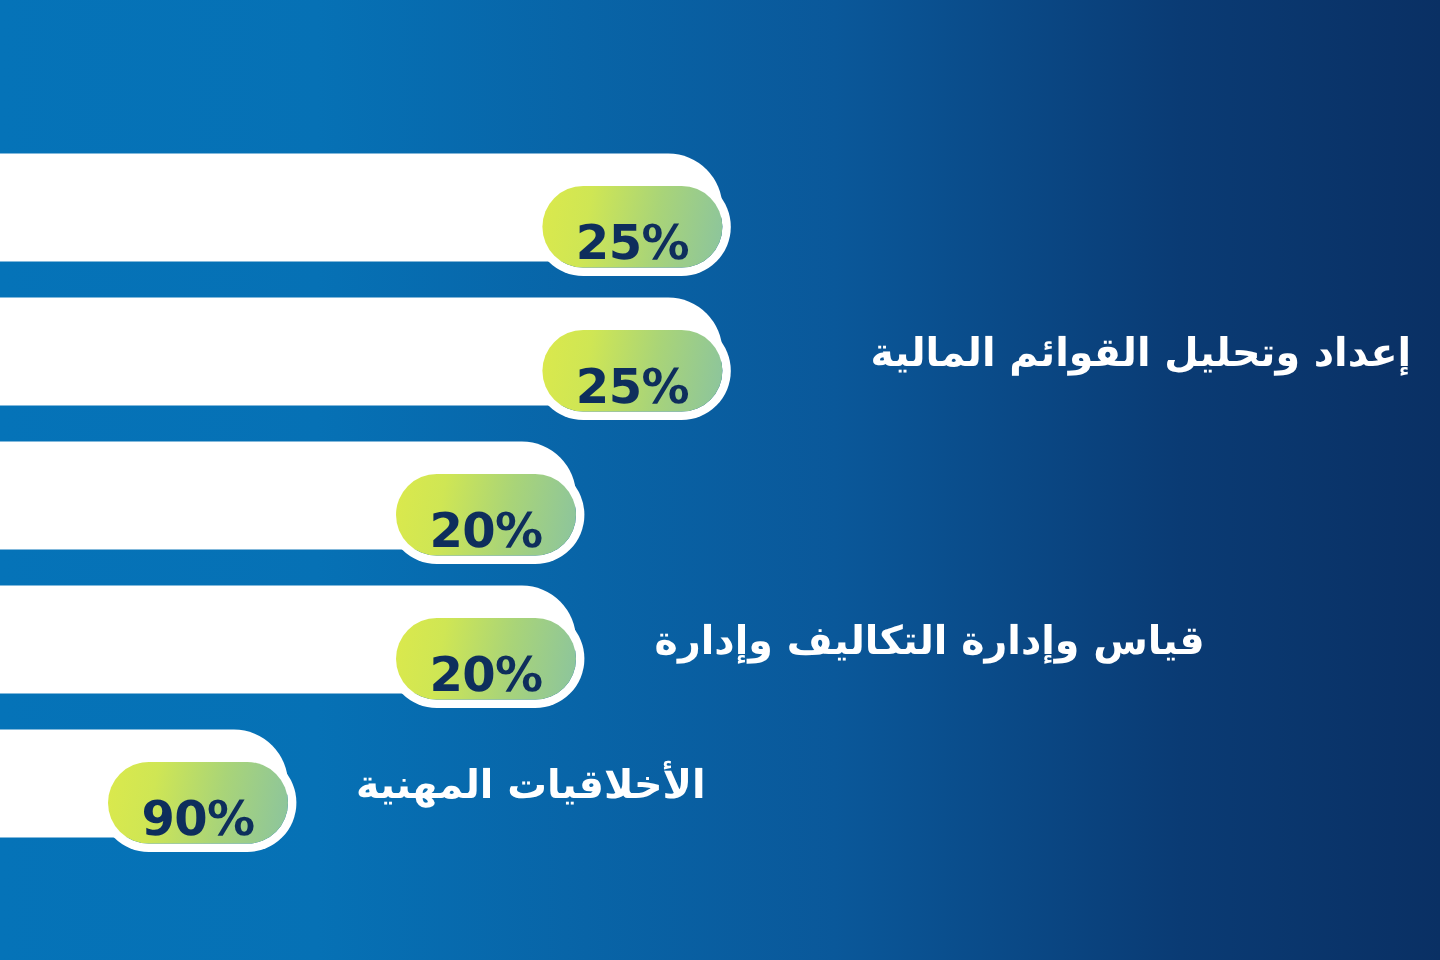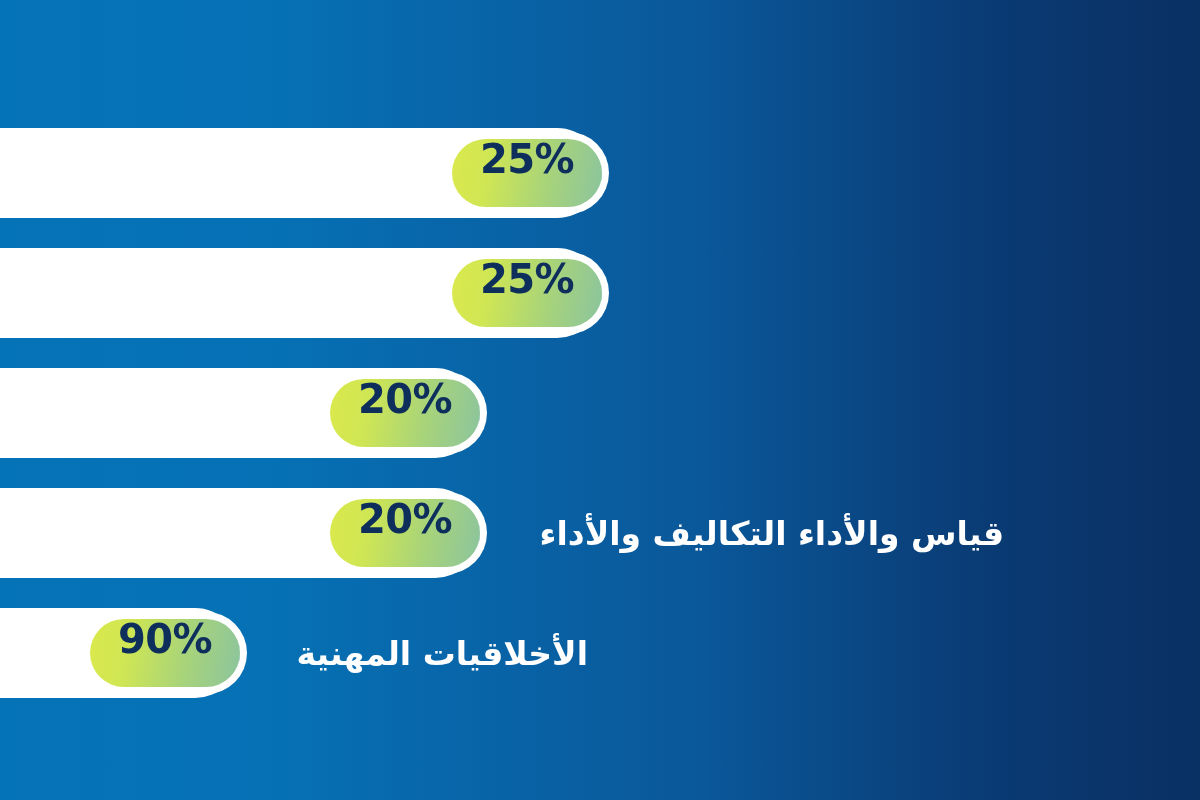--- a/index.html
+++ b/index.html
@@ -40,28 +40,28 @@
     background: #ffffff;
     border-top-right-radius: 45px;
     border-bottom-right-radius: 45px;
     border-top-left-radius: 0;
     border-bottom-left-radius: 0;
   }
 
   
   .bar-pill {
     position: absolute;
-    top: 11px;
+    top: 27px;
     height: 68px;
     min-width: 150px;
     border-radius: 34px;
     background: linear-gradient(100deg, #dbe94c 0%, #cfe654 26%, #a9d478 62%, #8bc49e 100%);
     box-shadow: 0 0 0 7px #ffffff;
     display: flex;
-    align-items: flex-start;
+    align-items: flex-end;
     justify-content: center;
     direction: ltr;
   }
   .bar-pill-value {
     font-size: 40px;
     font-weight: bold;
     color: #0e2e5c;
     letter-spacing: -0.5px;
     line-height: 1;
     font-family: "DejaVu Sans", "Liberation Sans", sans-serif;
@@ -93,35 +93,36 @@
     <div class="bar-pill" style="right:598px;">
       <span class="bar-pill-value">25%</span>
     </div>
   </div>
 
   <div class="bar-row" style="top:248px;">
     <div class="bar-track" style="width:602px;"></div>
     <div class="bar-pill" style="right:598px;">
       <span class="bar-pill-value">25%</span>
     </div>
+    <div class="bar-label" style="right:24px;">إعداد وتحليل القوائم المالية</div>
   </div>
 
   <div class="bar-row" style="top:368px;">
     <div class="bar-track" style="width:480px;"></div>
     <div class="bar-pill" style="right:720px;">
       <span class="bar-pill-value">20%</span>
     </div>
   </div>
 
   <div class="bar-row" style="top:488px;">
     <div class="bar-track" style="width:480px;"></div>
     <div class="bar-pill" style="right:720px;">
       <span class="bar-pill-value">20%</span>
     </div>
-    <div class="bar-label" style="right:196px;">قياس والأداء التكاليف والأداء</div>
+    <div class="bar-label" style="right:196px;">قياس وإدارة التكاليف وإدارة</div>
   </div>
 
   <div class="bar-row" style="top:608px;">
     <div class="bar-track" style="width:240px;"></div>
     <div class="bar-pill" style="right:960px;">
       <span class="bar-pill-value">90%</span>
     </div>
     <div class="bar-label" style="right:612px;">الأخلاقيات المهنية</div>
   </div>
 

